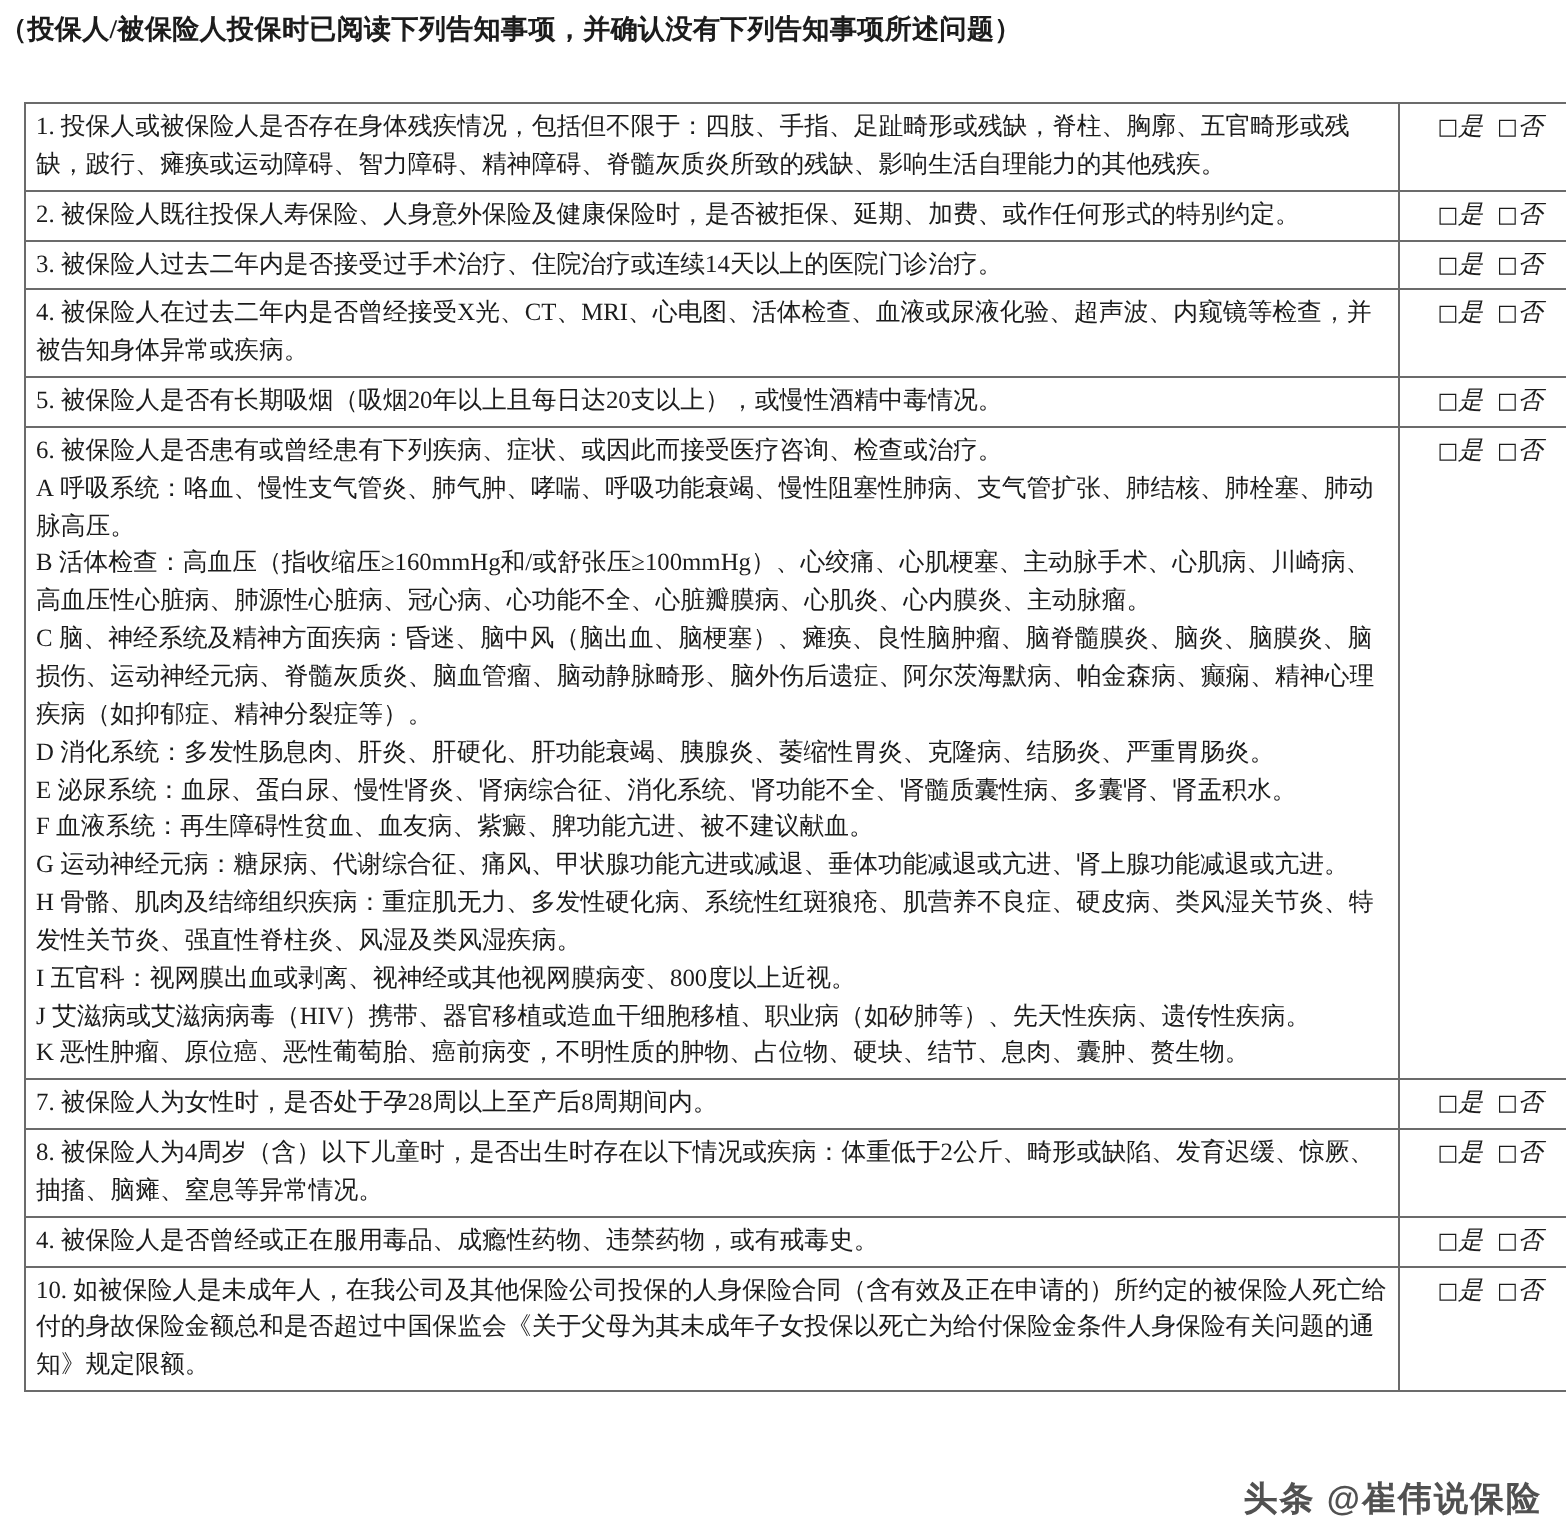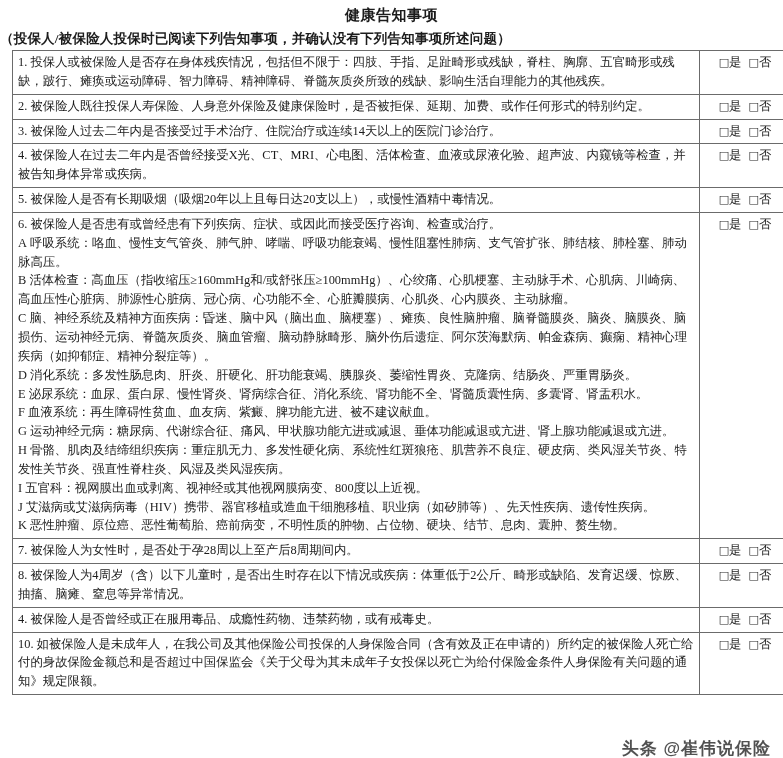--- a/index.html
+++ b/index.html
@@ -62,20 +62,21 @@
     width: 80px;
     text-align: center;
     white-space: nowrap;
     padding-left: 2px;
     padding-right: 2px;
     font-size: 12.4px;
   }
   .ans {
     display: inline-block;
     letter-spacing: 0px;
+    font-style: italic;
   }
   .ans .box {
     font-family: "DejaVu Sans", sans-serif;
     font-size: 11px;
     margin-right: 0px;
   }
   .ans .sep {
     display: inline-block;
     width: 7px;
   }
@@ -111,21 +112,20 @@
   .pad-row-4 { padding-bottom: 20px; }
   .pad-row-6 { padding-bottom: 2px; }
   .pad-row-8 { padding-bottom: 2px; }
   .pad-row-10 { padding-bottom: 6px; border-radius: 17px; }
 </style>
 </head>
 <body>
 
 <div class="page">
 
-  <div class="doc-title">健康告知事项</div>
   <div class="doc-subtitle">（投保人/被保险人投保时已阅读下列告知事项，并确认没有下列告知事项所述问题）</div>
 
   <div class="table-wrap">
     <table class="qtable">
       <tbody>
 
         <tr>
           <td class="qcell pad-row-1">
             <span class="qtext">1. 投保人或被保险人是否存在身体残疾情况，包括但不限于：四肢、手指、足趾畸形或残缺，脊柱、胸廓、五官畸形或残缺，跛行、瘫痪或运动障碍、智力障碍、精神障碍、脊髓灰质炎所致的残缺、影响生活自理能力的其他残疾。</span>
           </td>

